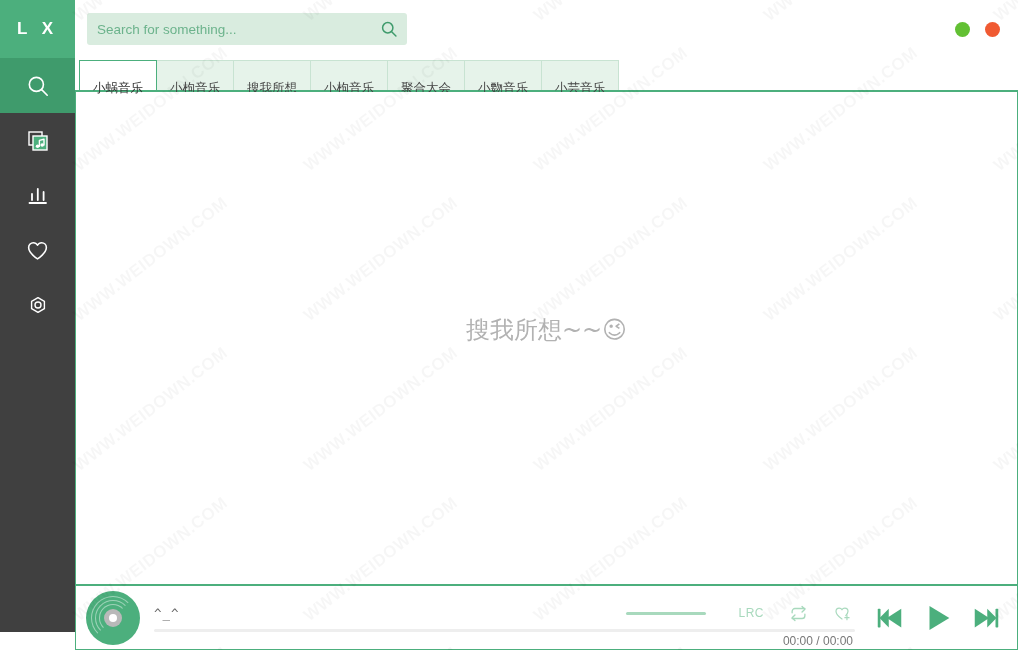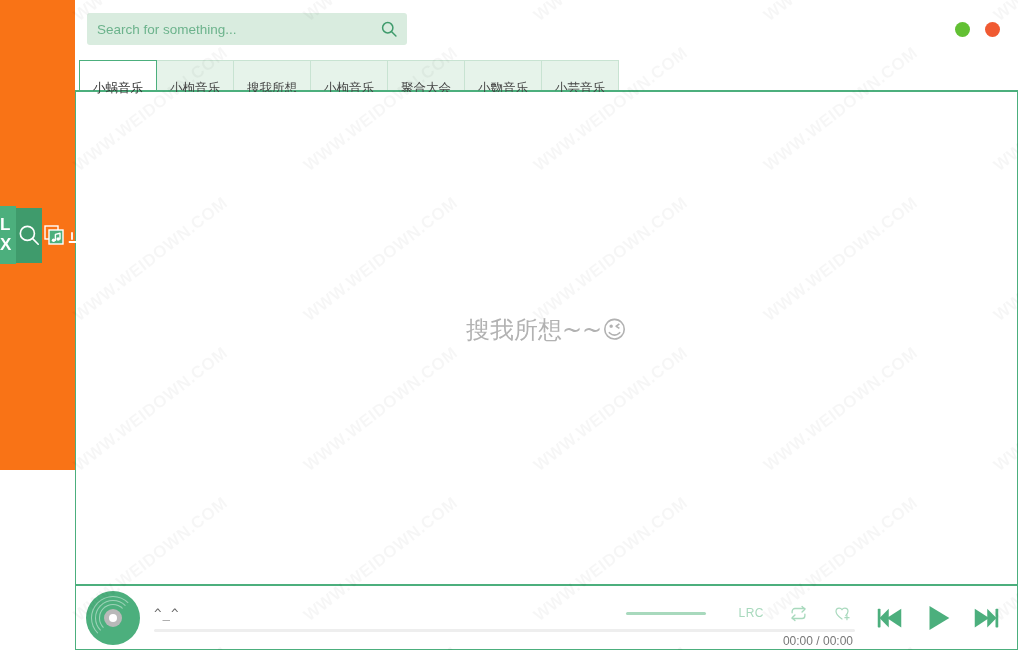--- a/index.html
+++ b/index.html
@@ -38,24 +38,24 @@
     white-space: nowrap;
     transform: rotate(-38deg);
     transform-origin: left top;
     font-family: "Liberation Sans", sans-serif;
   }
 
   
   #sidebar {
     width: 75px;
     min-width: 75px;
-    height: 470px;
-    background: #f97316;
-    display: flex;
-    flex-direction: row;
+    height: 632px;
+    background: #404040;
+    display: flex;
+    flex-direction: column;
     align-items: center;
     position: relative;
     z-index: 5;
   }
   #logo {
     width: 75px;
     height: 58px;
     display: flex;
     align-items: center;
     justify-content: center;

